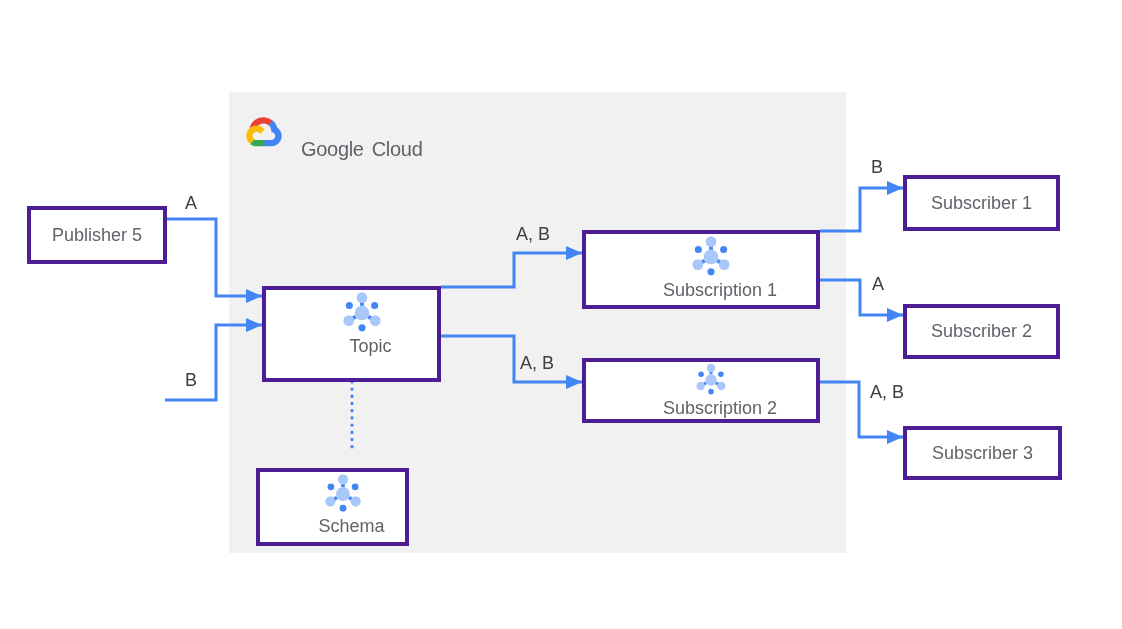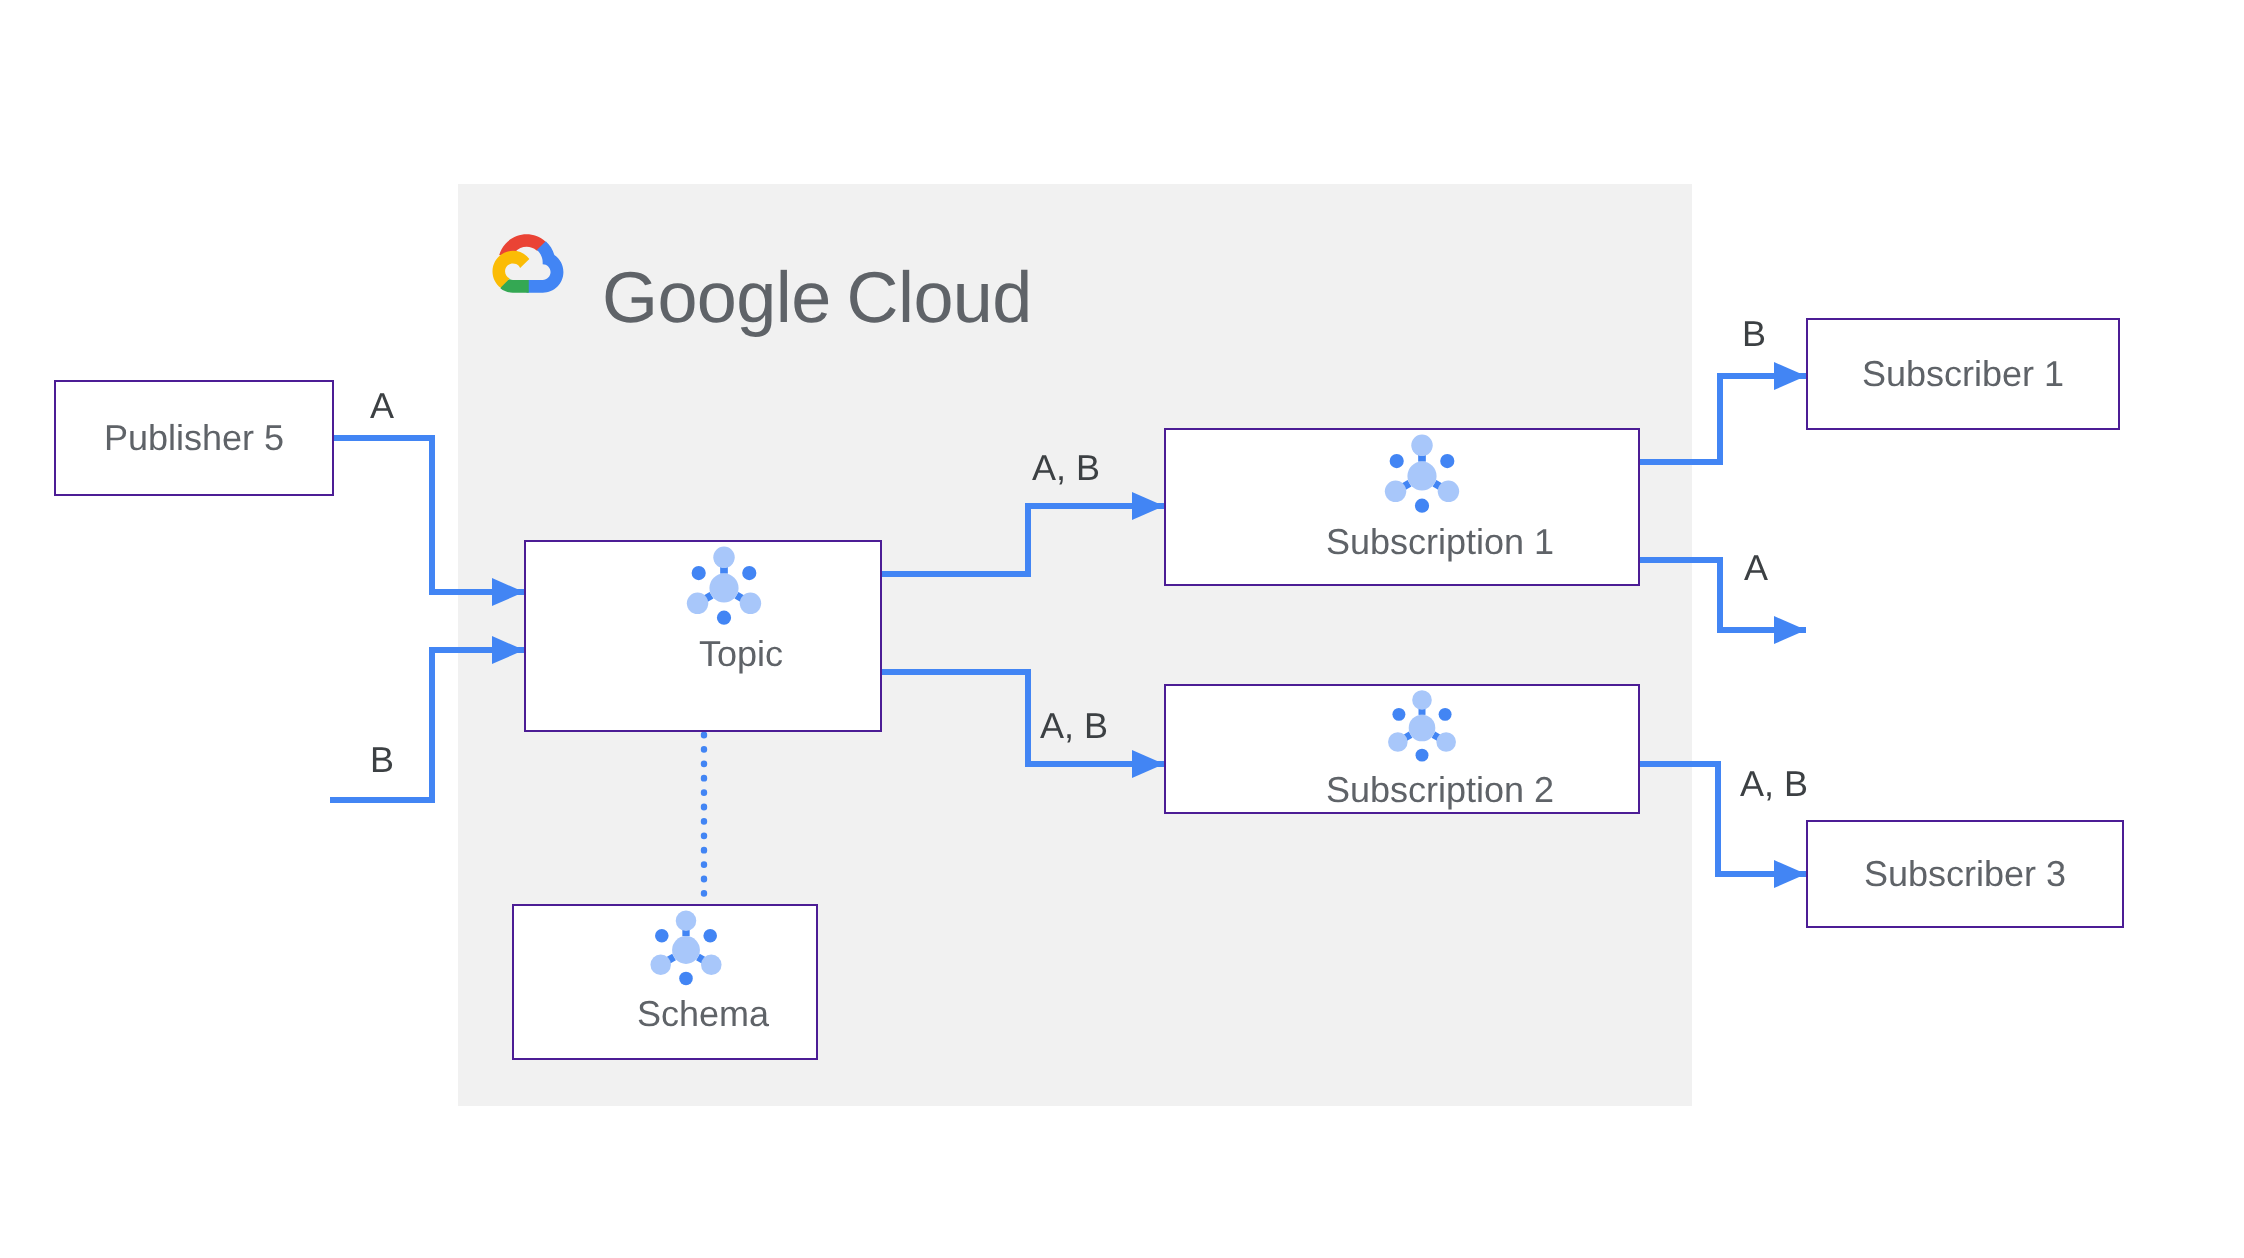--- a/index.html
+++ b/index.html
@@ -18,37 +18,38 @@
     width: 617px; height: 461px;
     background: #f1f1f1;
   }
   .gc-logo-icon {
     position: absolute;
     left: 244px; top: 116px;
   }
   .gc-logo-text {
     position: absolute;
     left: 301px; top: 135px;
-    font-size: 36px;
+    font-size: 20px;
     line-height: 28px;
     color: #5f6368;
     letter-spacing: -0.3px;
     white-space: nowrap;
   }
   .gc-logo-text .w1 { font-weight: 500; margin-right: 8px; }
   .gc-logo-text .w2 { font-weight: 400; }
   .node {
     position: absolute;
     background: #ffffff;
-    border: 1px solid #4c1d95;
+    border: 4px solid #4c1d95;
     display: flex;
     align-items: center;
     color: #5f6368;
     font-size: 18px;
     white-space: nowrap;
+    margin-top: 16px;
   }
   .node.center-text { justify-content: center; }
   .node.icon-node { padding-left: 20px; flex-direction: column; }
   .node.icon-node .node-label { margin-left: 18px; }
   .connectors {
     position: absolute;
     left: 0; top: 0;
     pointer-events: none;
   }
   .edge-label {
@@ -145,17 +146,20 @@
   <div class="node icon-node" style="left:582px; top:342px; width:238px; height:65px;">
     <svg width="46" height="46" viewBox="0 0 48 48">
       <use href="#pubsub-sym"></use>
     </svg>
     <span class="node-label">Subscription 2</span>
   </div>
 
   <div class="node center-text" style="left:903px; top:159px; width:157px; height:56px;">
     <span class="node-label">Subscriber 1</span>
   </div>
+  <div class="node center-text" style="left:903px; top:288px; width:157px; height:55px;">
+    <span class="node-label">Subscriber 2</span>
+  </div>
   <div class="node center-text" style="left:903px; top:410px; width:159px; height:54px;">
     <span class="node-label">Subscriber 3</span>
   </div>
 
 </div>
 
 </body></html>

